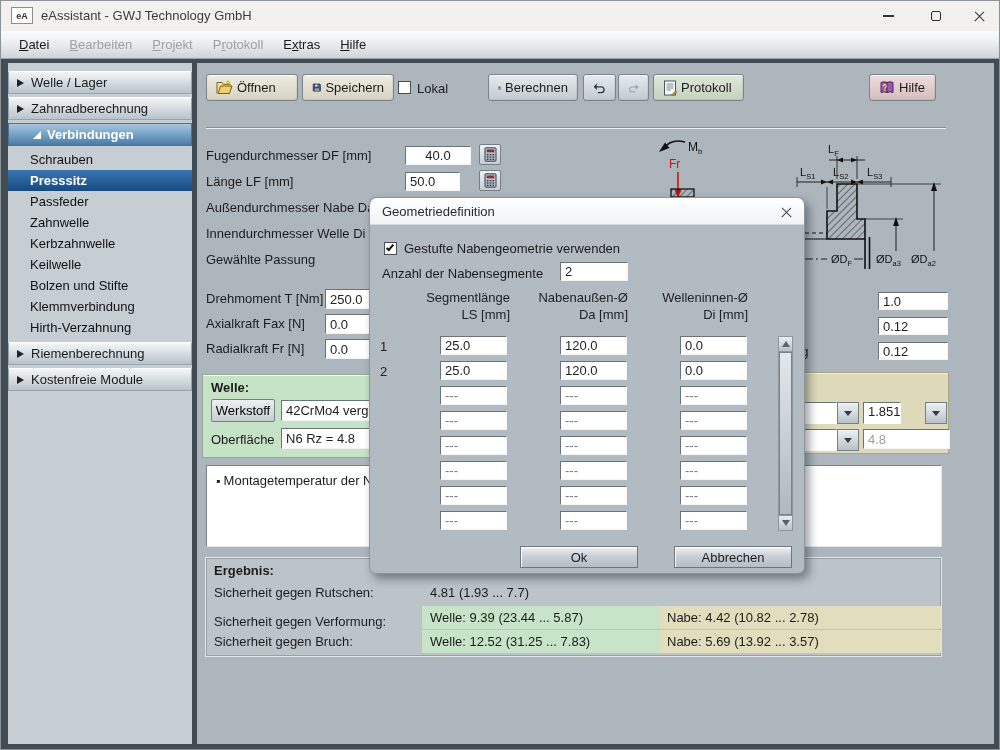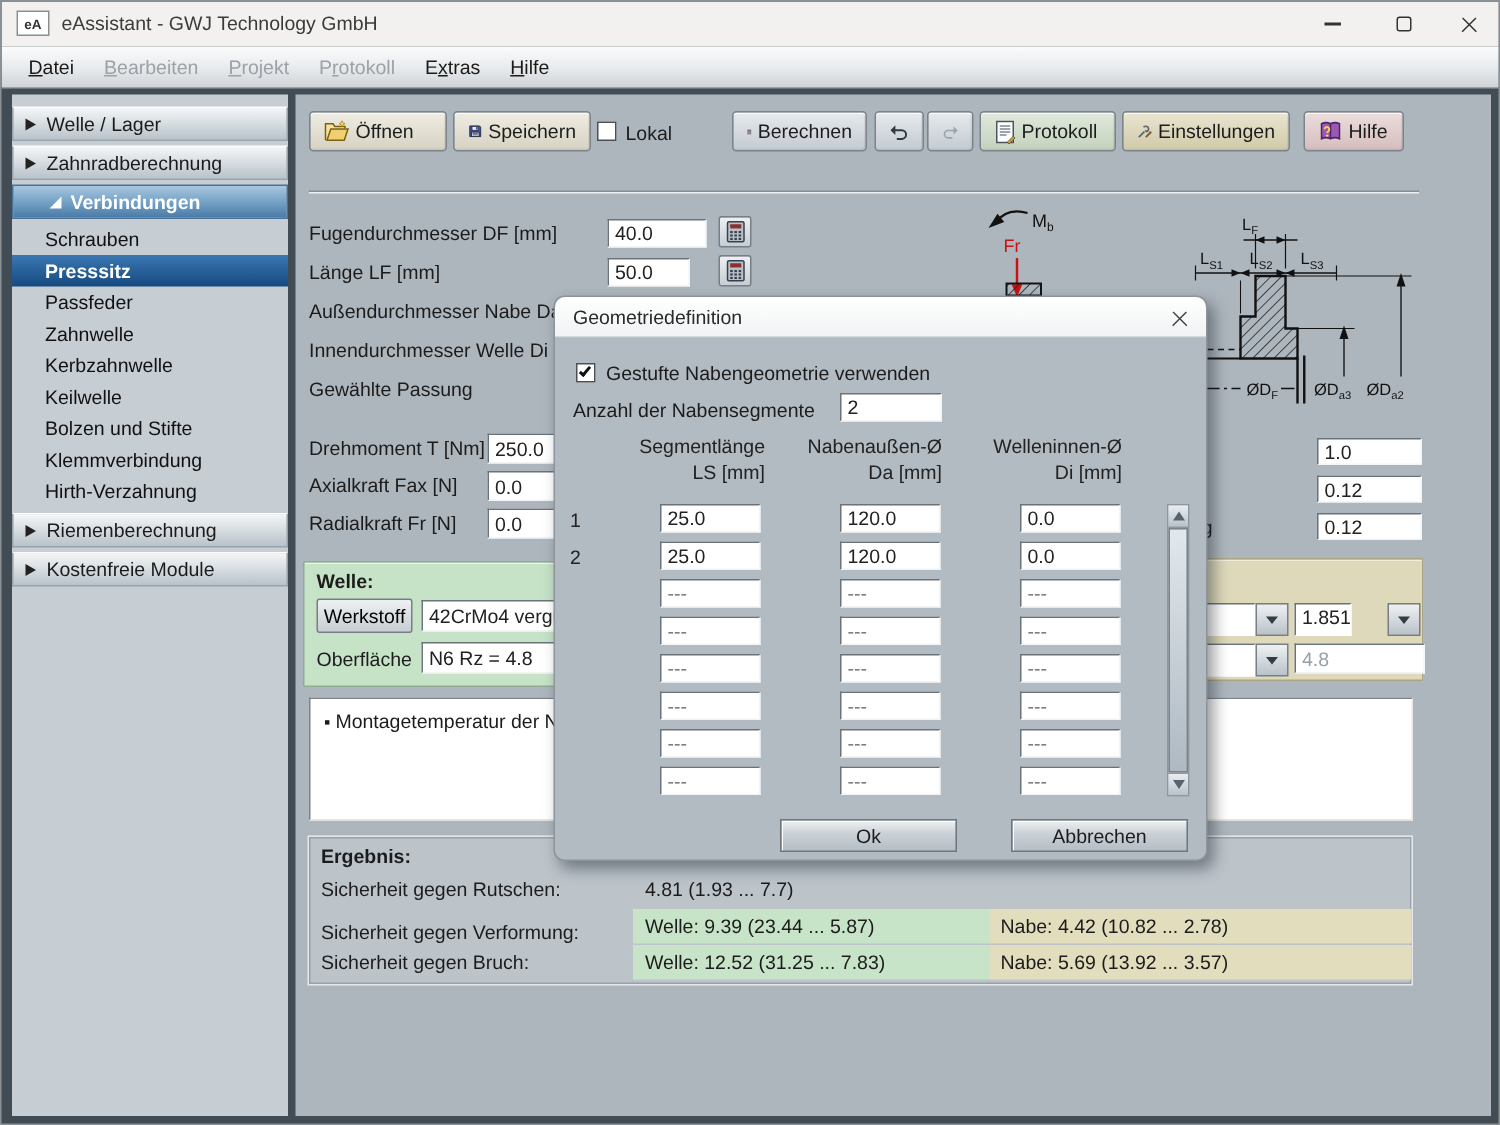--- a/index.html
+++ b/index.html
@@ -213,43 +213,34 @@
       <svg width="14" height="16" viewBox="0 0 14 16">
           <rect x="1.5" y="1" width="11" height="14" fill="#fdfdfd" stroke="#4a5560"></rect>
           <line x1="3.5" y1="4" x2="10.5" y2="4" stroke="#7c8792"></line>
           <line x1="3.5" y1="6" x2="10.5" y2="6" stroke="#7c8792"></line>
           <line x1="3.5" y1="8" x2="10.5" y2="8" stroke="#7c8792"></line>
           <line x1="3.5" y1="10" x2="8" y2="10" stroke="#7c8792"></line>
           <path d="M8.5,14.8 L12.5,10.8 l1.2,1.2 -4,4 Z" fill="#c8a24a" stroke="#6b5420" stroke-width=".6"></path>
         </svg>
       <span>Protokoll</span>
     </div>
-    <div class="tbtn c-tan" style="left:551px;width:112px;">
-      <svg width="16" height="16" viewBox="0 0 16 16">
-          <path d="M2,13.5 L8,7.5" stroke="#5d6873" stroke-width="2"></path>
-          <path d="M7,3 a3,3 0 1 1 3.5,4.6 l-1.8,-1.4" fill="none" stroke="#5d6873" stroke-width="1.8"></path>
-          <path d="M9.5,13.5 l4.5,-4.5" stroke="#8a5a2a" stroke-width="2.2"></path>
-          <circle cx="14.3" cy="8.5" r="1.3" fill="#8a5a2a"></circle>
-        </svg>
-      <span>Einstellungen</span>
-    </div>
     <div class="tbtn c-rose" style="left:672px;width:67px;">
       <svg width="16" height="15" viewBox="0 0 16 15">
           <path d="M2,2.5 Q5,1 8,2.5 Q11,1 14,2.5 V12.5 Q11,11 8,12.5 Q5,11 2,12.5 Z" fill="#9a5ab4" stroke="#4e2468"></path>
           <line x1="8" y1="2.5" x2="8" y2="12.5" stroke="#4e2468"></line>
           <path d="M4,6.2 a1.6,1.6 0 1 1 2.6,1.3 q-.8,.5 -.8,1.2" stroke="#ffd84a" fill="none" stroke-width="1.2"></path>
           <circle cx="5.8" cy="10.4" r=".8" fill="#ffd84a"></circle>
         </svg>
       <span>Hilfe</span>
     </div>
 
     <div class="sep" style="left:9px;top:64px;width:740px;"></div>
 
     <div class="lbl" style="left:9px;top:85px;">Fugendurchmesser DF [mm]</div>
-    <input class="inp" style="left: 208px; top: 83px; width: 66px; height: 19px;" value="40.0">
+    <input class="inp" style="left: 208px; top: 83px; width: 66px; height: 19px; text-align: center;" value="40.0">
     <div class="smallbtn" style="left:282px;top:81px;width:22px;height:21px;">
       <svg width="13" height="15" viewBox="0 0 13 15">
           <rect x="1" y="0.8" width="11" height="13.4" rx="1" fill="#b7bfca" stroke="#39404a"></rect>
           <rect x="2.8" y="2.5" width="7.4" height="2.8" fill="#8c2f2f"></rect>
           <g fill="#39404a">
             <rect x="2.8" y="7" width="1.7" height="1.4"></rect>
             <rect x="5.6" y="7" width="1.7" height="1.4"></rect>
             <rect x="8.4" y="7" width="1.7" height="1.4"></rect>
             <rect x="2.8" y="9.3" width="1.7" height="1.4"></rect>
             <rect x="5.6" y="9.3" width="1.7" height="1.4"></rect>

